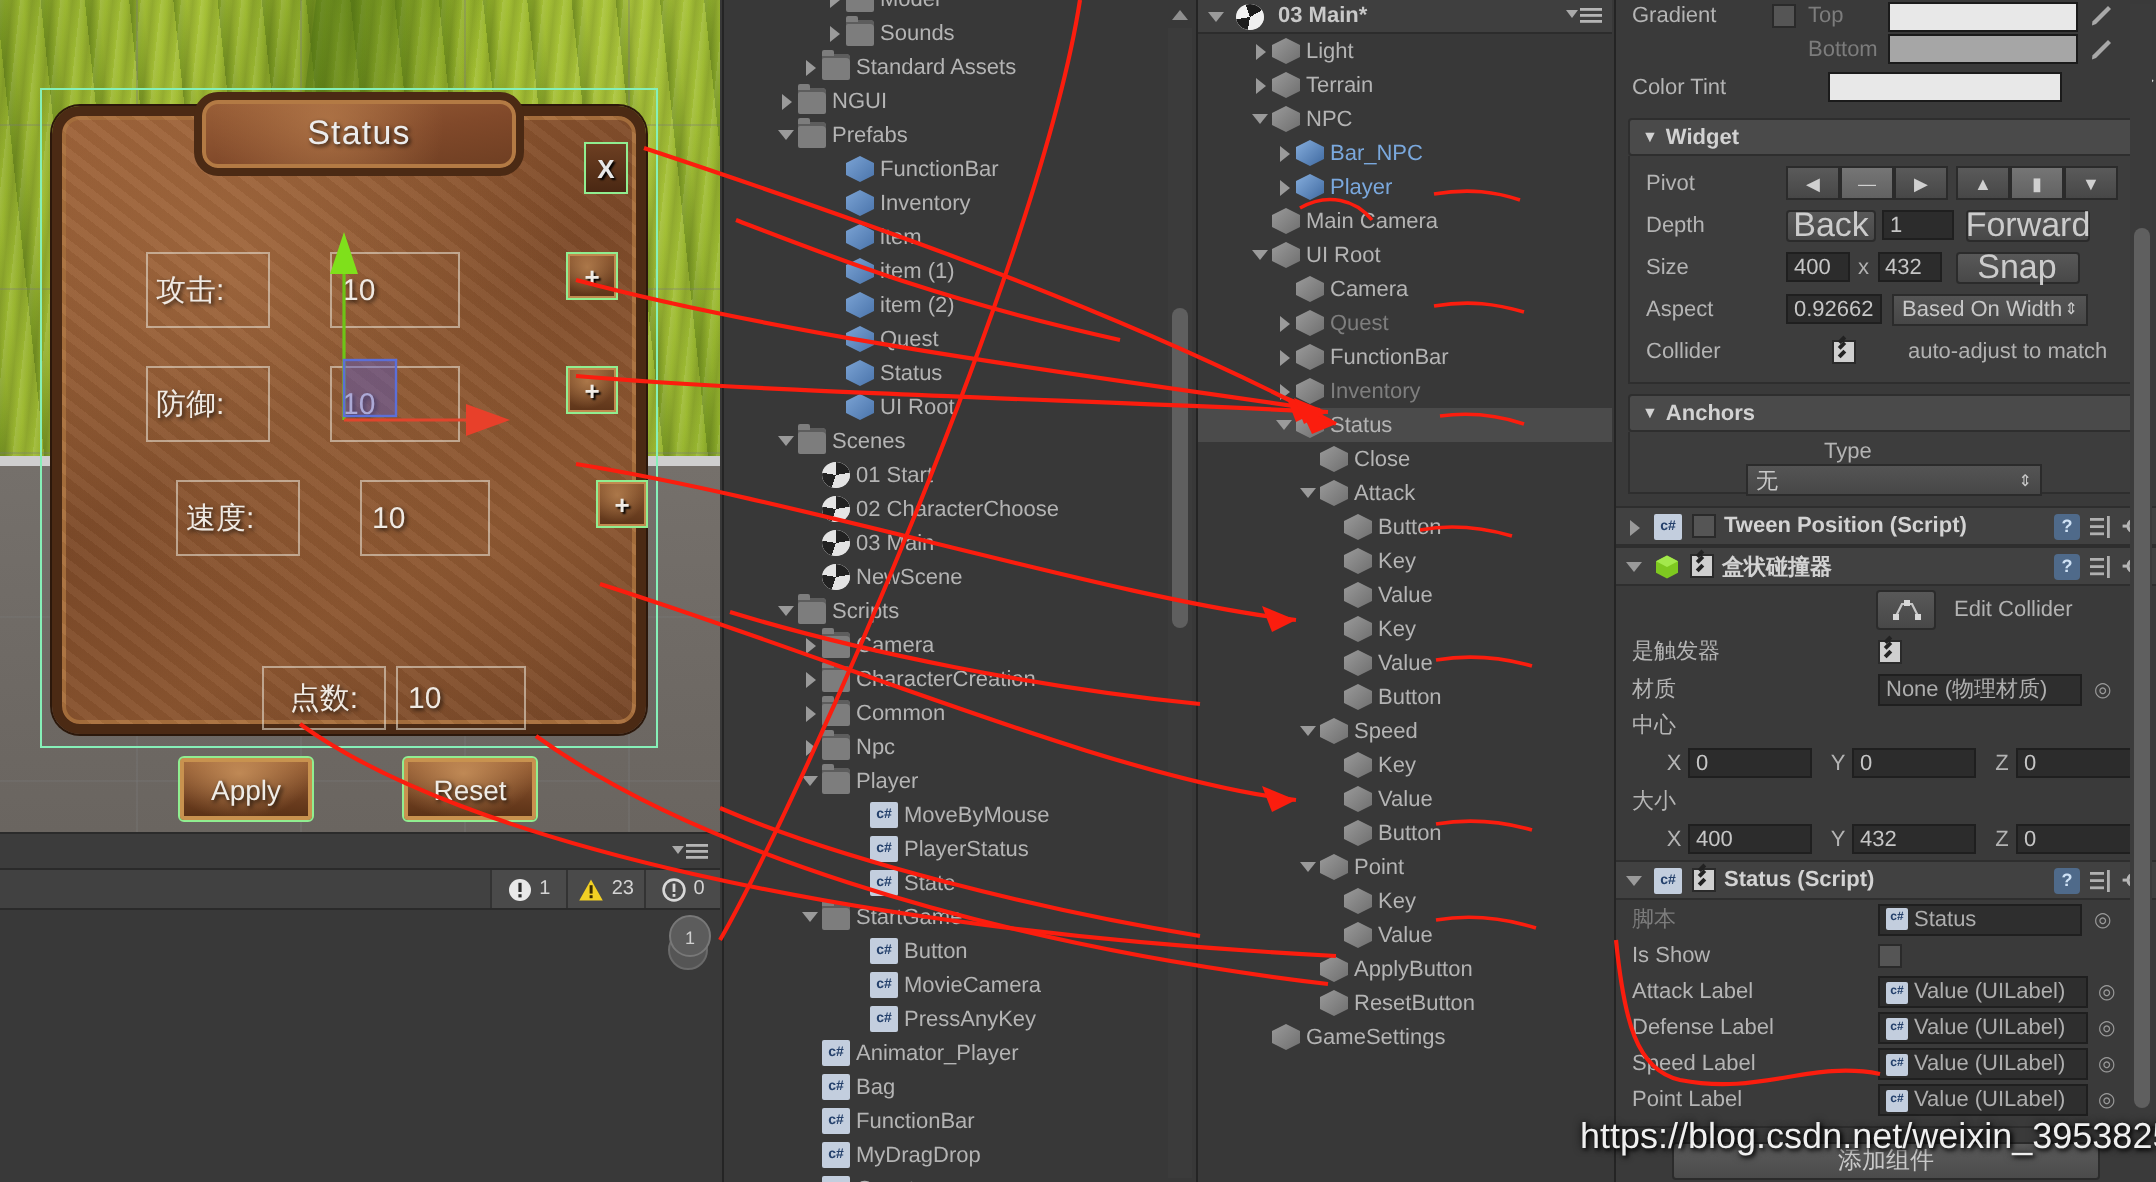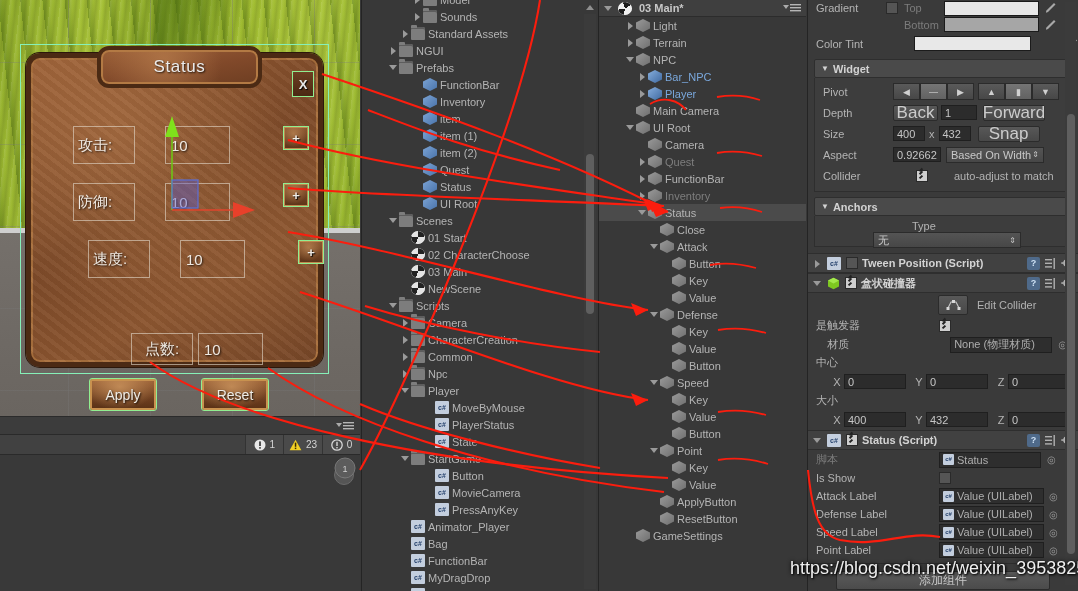--- a/index.html
+++ b/index.html
@@ -738,25 +738,20 @@
         <div class="trow" style="padding-left:62px">
           <span class="arr"></span>
           <span class="ico gobj"></span>
           <span>Key</span>
         </div>
         <div class="trow" style="padding-left:62px">
           <span class="arr"></span>
           <span class="ico gobj"></span>
           <span>Value</span>
         </div>
-        <div class="trow" style="padding-left:50px">
-          <span class="arr d"></span>
-          <span class="ico gobj"></span>
-          <span>Defense</span>
-        </div>
         <div class="trow" style="padding-left:62px">
           <span class="arr"></span>
           <span class="ico gobj"></span>
           <span>Key</span>
         </div>
         <div class="trow" style="padding-left:62px">
           <span class="arr"></span>
           <span class="ico gobj"></span>
           <span>Value</span>
         </div>
@@ -962,21 +957,21 @@
           <rect x="11.5" y="8" width="3" height="3" fill="#d8d8d8"></rect>
           <rect x="6" y="1" width="3" height="3" fill="#d8d8d8"></rect>
         </svg>
       </span>
       <span style="margin-left:9px">Edit Collider</span>
     </div>
     <div class="irow" style="height:19px;">
       <span class="ilabel" style="width:123px">是触发器</span>
       <span class="cb on"></span>
     </div>
-    <div class="irow" style="height:19px;justify-content:center;">
+    <div class="irow" style="height:19px;">
       <span class="ilabel" style="width:123px">材质</span>
       <span class="objfield" style="width:102px">
         <span>None (物理材质)</span>
       </span>
       <span style="margin-left:6px; font-size:10px; color:#9a9a9a">◎</span>
     </div>
     <div class="irow" style="height:17px;">
       <span class="ilabel">中心</span>
     </div>
     <div class="irow xyz" style="height:21px; padding-left:24px;">

